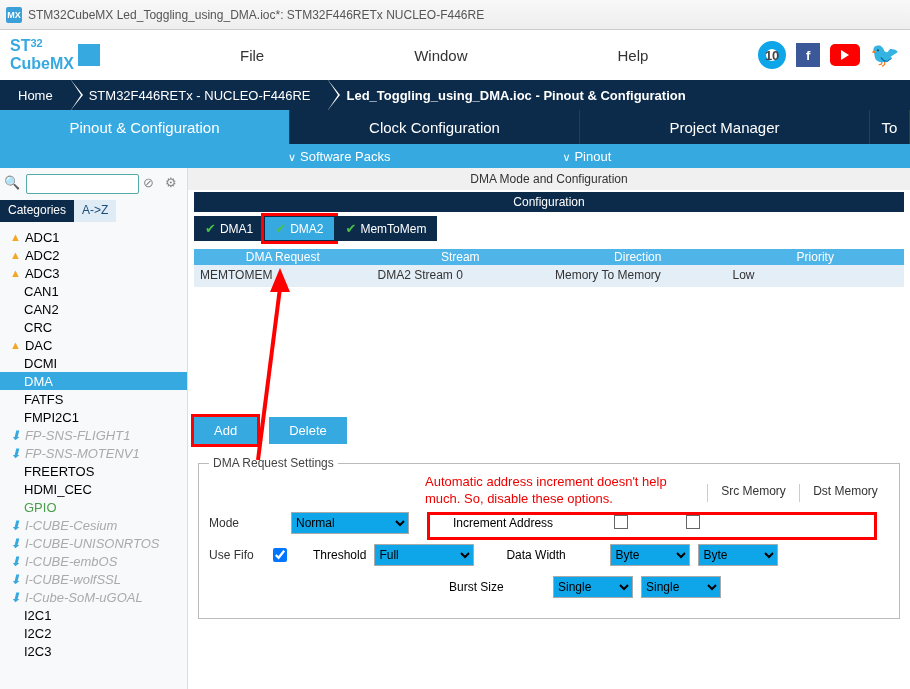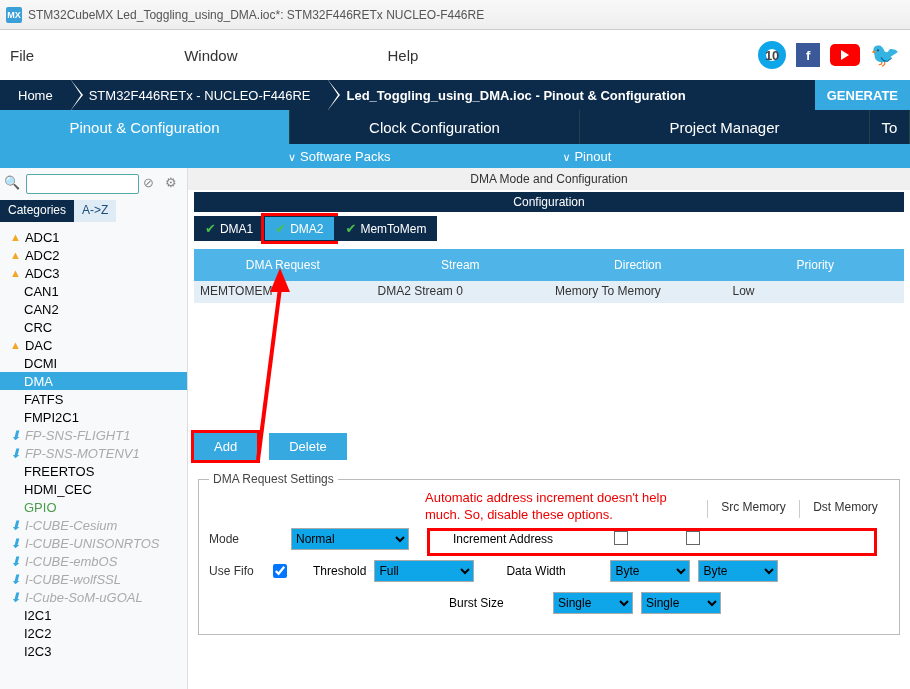--- a/index.html
+++ b/index.html
@@ -55,21 +55,21 @@
 
 .content { flex: 1; background: #fff; display: flex; flex-direction: column; }
 .content .hdr { background: #f0f0f0; color: #333; height: 22px; display: flex; align-items: center; justify-content: center; font-size: 12px; }
 .content .cfg-hdr { background: #0c2a4a; color: #fff; height: 20px; display: flex; align-items: center; justify-content: center; font-size: 12px; margin: 2px 6px 0; }
 .dma-tabs { display: flex; padding: 4px 6px 0; gap: 0; }
 .dma-tab { background: #0c2a4a; color: #fff; padding: 4px 10px; font-size: 12px; display: flex; align-items: center; gap: 4px; border: 1px solid #0c2a4a; }
 .dma-tab .ok { color: #4ac04a; font-size: 13px; }
 .dma-tab.active { background: #36a9e1; outline: 3px solid #f00; }
 
 .tbl { margin: 8px 6px 0; }
-.tbl .thead { display: flex; background: #4fb4e8; color: #fff; height: 32px; font-size: 12px; }
+.tbl .thead { display: flex; background: #4fb4e8; color: #fff; height: 16px; font-size: 12px; }
 .tbl .thead div { flex: 1; display: flex; align-items: center; justify-content: center; }
 .tbl .trow { display: flex; height: 22px; background: #e4eef7; font-size: 12px; color: #333; }
 .tbl .trow div { flex: 1; padding: 3px 6px; }
 
 .btn-row { padding: 10px 6px 6px; display: flex; gap: 12px; margin-top: 120px; align-items: center; }
 .btn { background: #36a9e1; color: #fff; border: none; padding: 6px 20px; font-size: 13px; }
 .btn.add { outline: 3px solid #f00; }
 
 fieldset.settings { margin: 6px 10px; border: 1px solid #bbb; padding: 12px 10px 10px; position: relative; }
 fieldset.settings legend { font-size: 12px; color: #444; padding: 0 4px; }
@@ -90,38 +90,41 @@
 </style>
 </head>
 <body>
 
 <div class="title-bar">
   <span class="mx-icon">MX</span>
   <span>STM32CubeMX Led_Toggling_using_DMA.ioc*: STM32F446RETx NUCLEO-F446RE</span>
 </div>
 
 <div class="top-area">
+  <div class="cubemx-logo">
+    <span class="txt"><span>ST</span><span class="num">32</span><br><span>CubeMX</span></span>
+    <span class="cube"></span>
+  </div>
   <div class="menu-bar">
     <span>File</span>
     <span>Window</span>
     <span>Help</span>
   </div>
   <div class="social">
     <span class="badge10">10</span>
     <span class="fb">f</span>
     <span class="yt"></span>
     <span class="tw">🐦</span>
   </div>
 </div>
 
 <div class="breadcrumb">
   <div class="bc-item sep">Home</div>
   <div class="bc-item sep">STM32F446RETx  -  NUCLEO-F446RE</div>
   <div class="bc-item active">Led_Toggling_using_DMA.ioc - Pinout &amp; Configuration</div>
-  <div class="bc-gen">GENERATE</div>
 </div>
 
 <div class="tabs-row">
   <div class="tab active">Pinout &amp; Configuration</div>
   <div class="tab">Clock Configuration</div>
   <div class="tab">Project Manager</div>
   <div class="tab" style="flex:0 0 40px">To</div>
 </div>
 
 <div class="sub-row">

